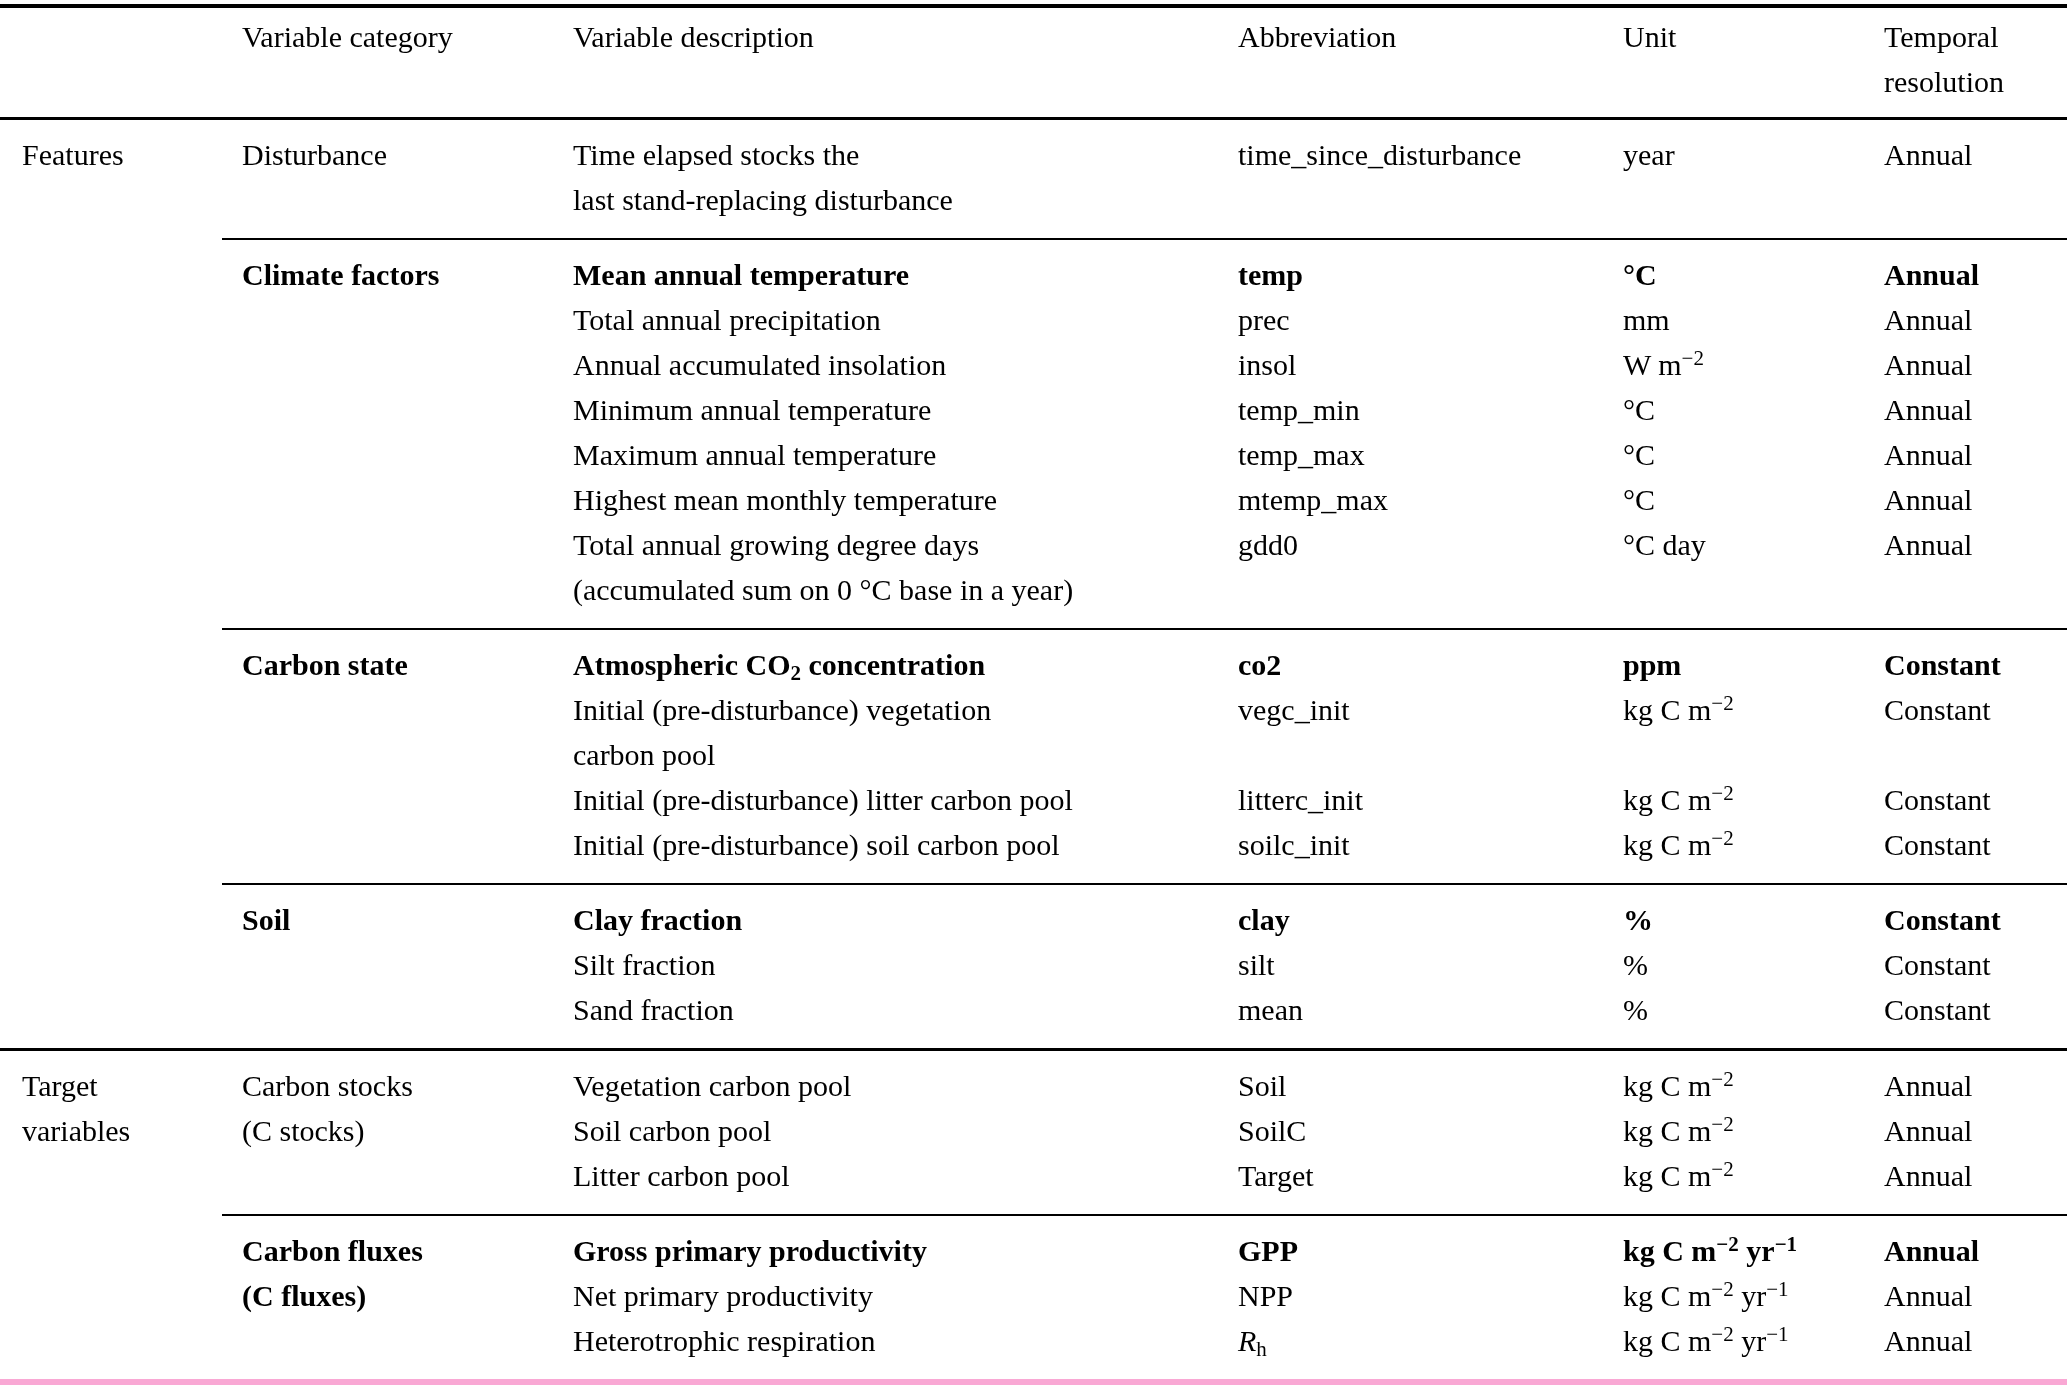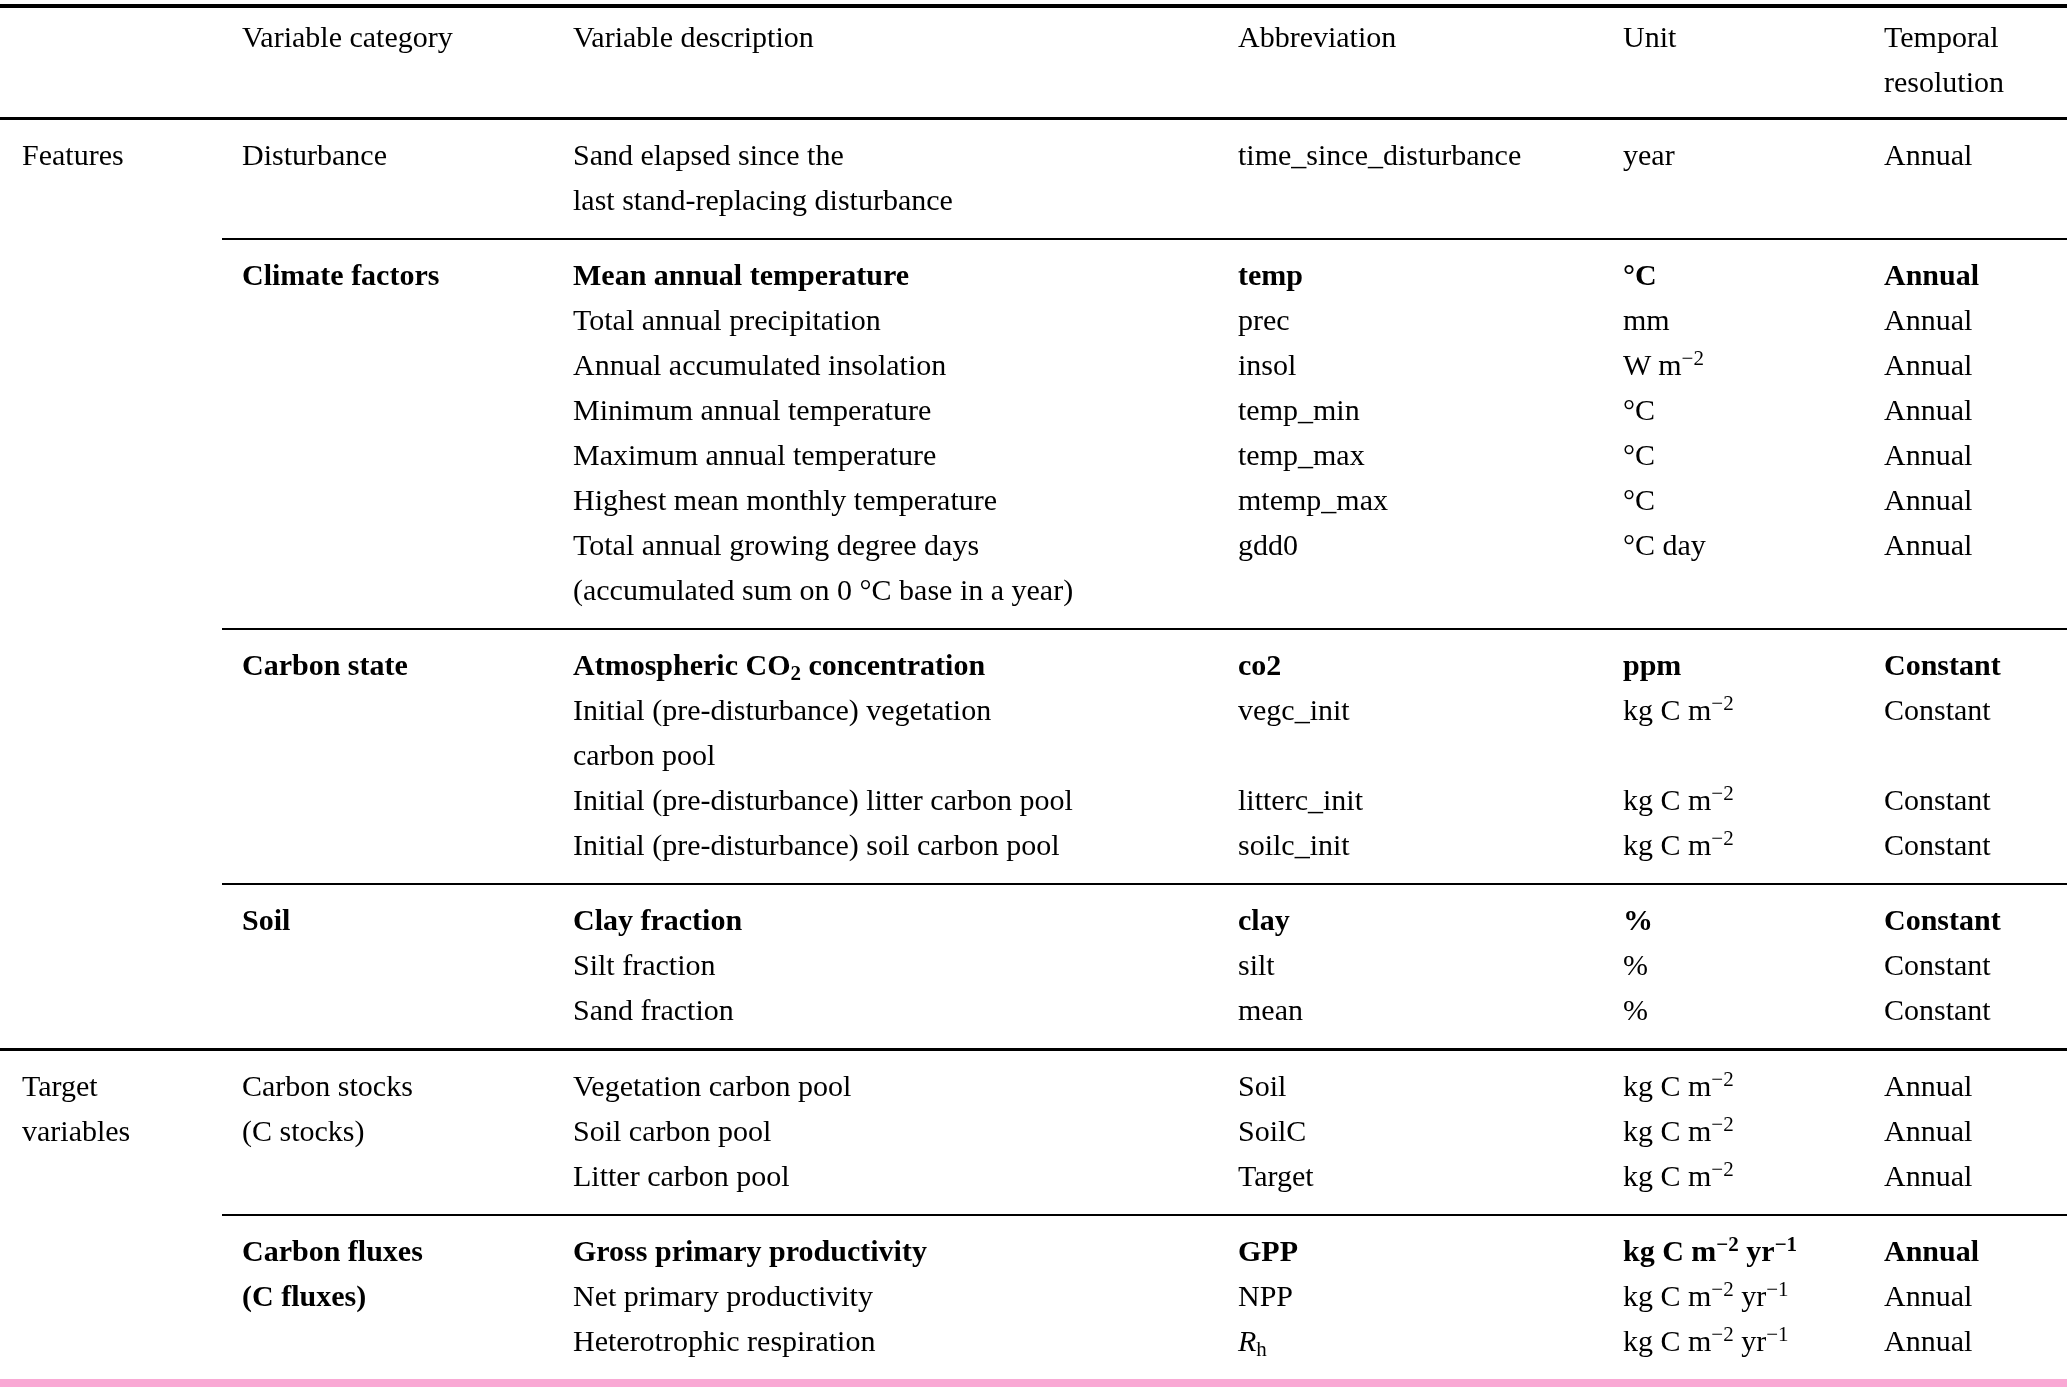--- a/index.html
+++ b/index.html
@@ -10,21 +10,21 @@
     font-family: "Liberation Serif", "DejaVu Serif", serif;
     font-size: 30px;
     box-sizing: border-box;
     padding-top: 4px;
   }
   table.vars {
     border-collapse: collapse;
     table-layout: fixed;
     width: 2067px;
     border-top: 4px solid #000;
-    border-bottom: 8px solid #f9a8d4;
+    border-bottom: 6px solid #f9a8d4;
   }
   th, td {
     vertical-align: top;
     text-align: left;
     font-weight: normal;
     padding: 0 0 0 20px;
     line-height: 45px;
     white-space: pre-line;
     overflow: hidden;
   }
@@ -64,21 +64,21 @@
       <th>Unit</th>
       <th>Temporal
 resolution</th>
     </tr>
   </thead>
   <tbody>
 
     <tr class="sec-first sec-last">
       <td class="c-group" rowspan="15">Features</td>
       <td class="c-cat">Disturbance</td>
-      <td class="c-desc">Sand elapsed since the
+      <td class="c-desc">Time elapsed stocks the
 last stand-replacing disturbance</td>
       <td class="c-abbr">time_since_disturbance</td>
       <td class="c-unit">year</td>
       <td class="c-temp">Annual</td>
     </tr>
 
     <tr class="sec-first rule-partial">
       <td class="c-cat" rowspan="7">Climate factors</td>
       <td class="c-desc">Mean annual temperature</td>
       <td class="c-abbr">temp</td>

